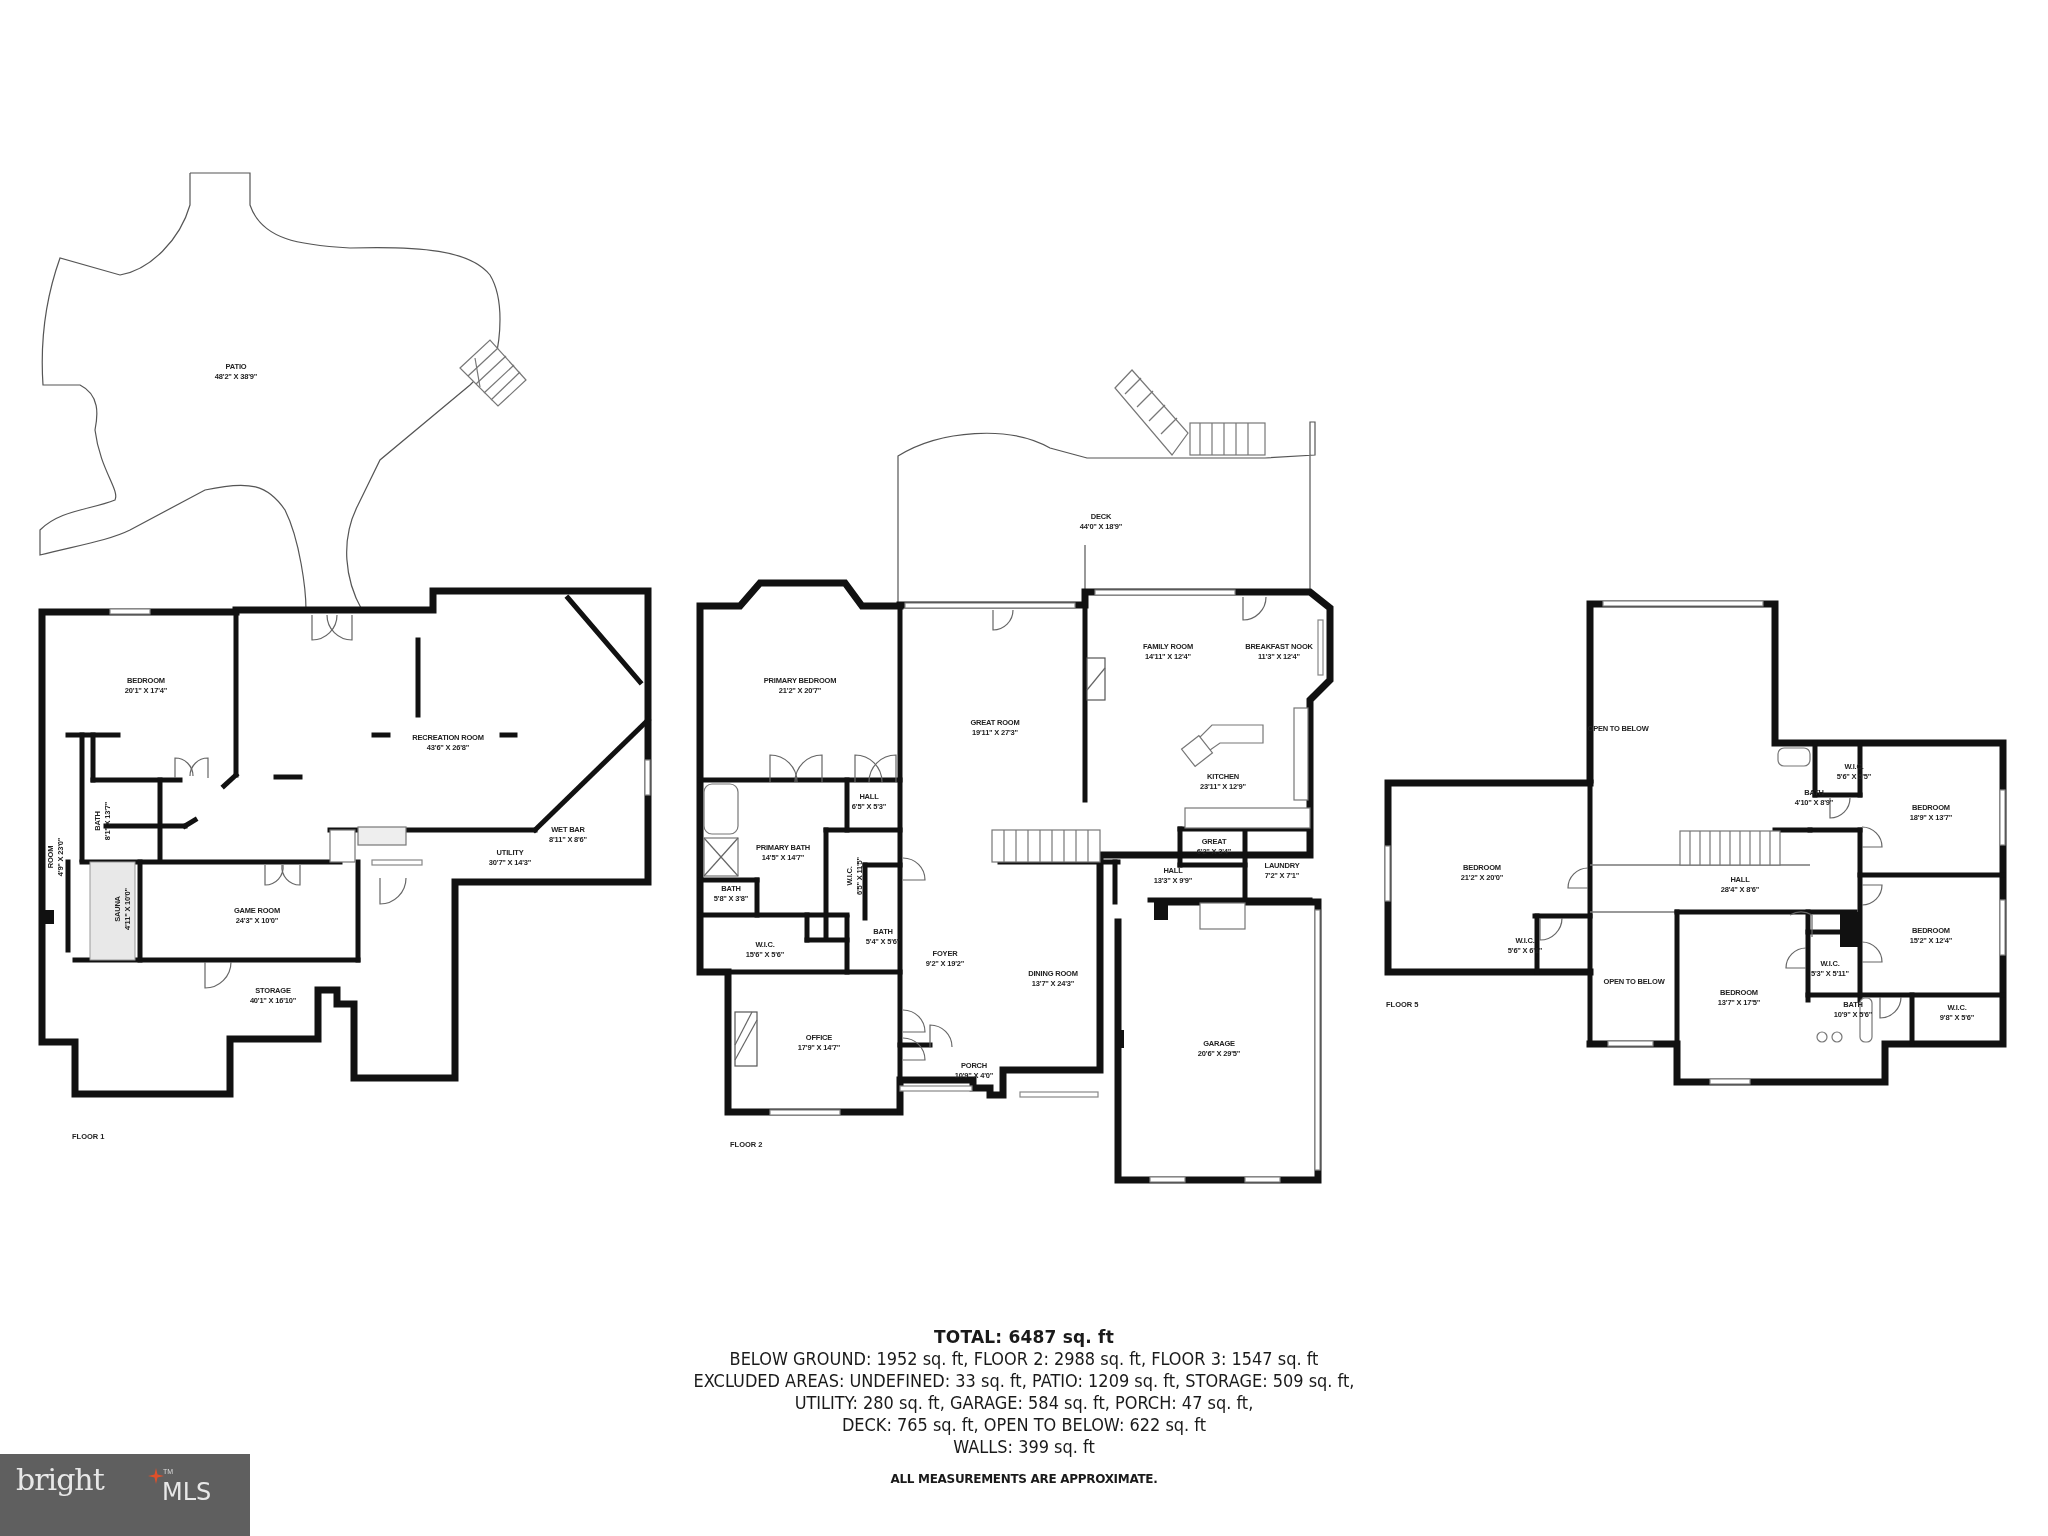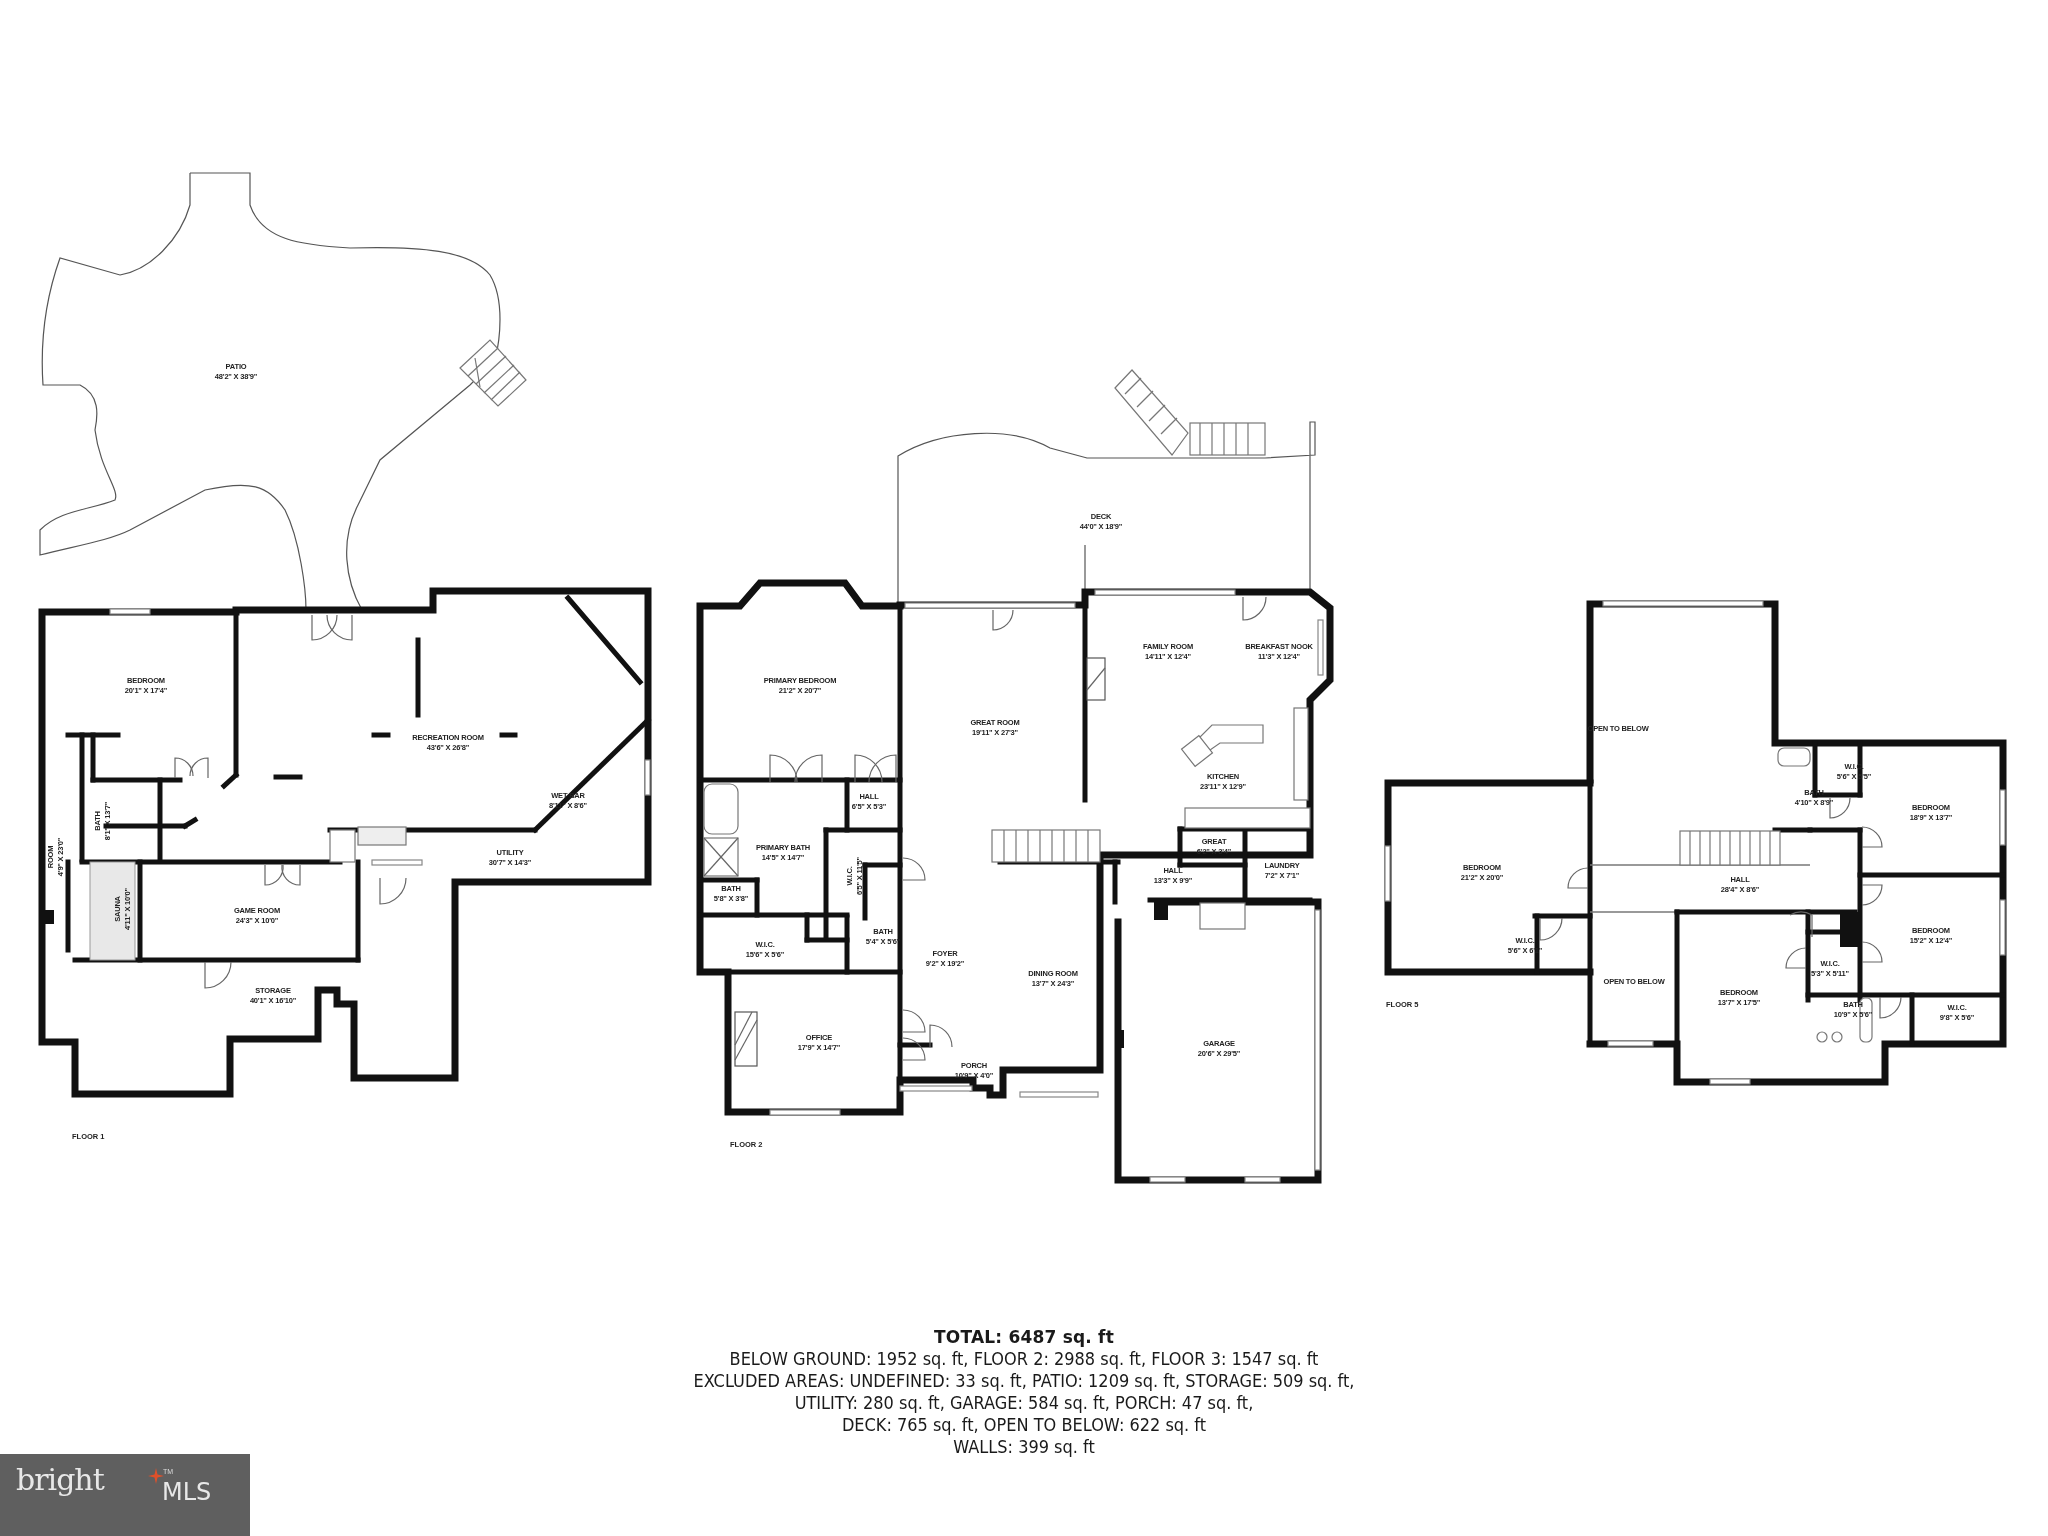--- a/index.html
+++ b/index.html
@@ -247,21 +247,21 @@
     <rect class="win" x="2000" y="790" width="5" height="55"></rect>
     <rect class="win" x="2000" y="900" width="5" height="55"></rect>
     <rect class="win" x="1608" y="1041" width="45" height="5"></rect>
     <rect class="win" x="1710" y="1079" width="40" height="5"></rect>
   </g>
 </svg>
 
 <div class="lbl" style="left:236px;top:372px"><span>PATIO</span><span class="dim">48'2" X 38'9"</span></div>
 <div class="lbl" style="left:146px;top:686px"><span>BEDROOM</span><span class="dim">20'1" X 17'4"</span></div>
 <div class="lbl" style="left:448px;top:743px"><span>RECREATION ROOM</span><span class="dim">43'6" X 26'8"</span></div>
-<div class="lbl" style="left:568px;top:801px"><span>WET BAR</span><span class="dim">8'11" X 8'6"</span></div>
+<div class="lbl" style="left:568px;top:835px"><span>WET BAR</span><span class="dim">8'11" X 8'6"</span></div>
 <div class="lbl v" style="left:103px;top:821px"><span>BATH</span><span class="dim">8'1" X 13'7"</span></div>
 <div class="lbl v" style="left:56px;top:857px"><span>ROOM</span><span class="dim">4'9" X 23'0"</span></div>
 <div class="lbl v" style="left:123px;top:909px"><span>SAUNA</span><span class="dim">4'11" X 10'0"</span></div>
 <div class="lbl" style="left:510px;top:858px"><span>UTILITY</span><span class="dim">30'7" X 14'3"</span></div>
 <div class="lbl" style="left:257px;top:916px"><span>GAME ROOM</span><span class="dim">24'3" X 10'0"</span></div>
 <div class="lbl" style="left:273px;top:996px"><span>STORAGE</span><span class="dim">40'1" X 16'10"</span></div>
 <div class="floor-lbl" style="left:72px;top:1132px">FLOOR 1</div>
 
 <div class="lbl" style="left:1101px;top:522px"><span>DECK</span><span class="dim">44'0" X 18'9"</span></div>
 <div class="lbl" style="left:800px;top:686px"><span>PRIMARY BEDROOM</span><span class="dim">21'2" X 20'7"</span></div>
@@ -300,20 +300,21 @@
 <div class="lbl" style="left:1957px;top:1013px"><span>W.I.C.</span><span class="dim">9'8" X 5'6"</span></div>
 <div class="floor-lbl" style="left:1386px;top:1000px">FLOOR 5</div>
 
 <div id="summary">
   <div class="total">TOTAL: 6487 sq. ft</div>
   <div class="line">BELOW GROUND: 1952 sq. ft, FLOOR 2: 2988 sq. ft, FLOOR 3: 1547 sq. ft</div>
   <div class="line">EXCLUDED AREAS: UNDEFINED: 33 sq. ft, PATIO: 1209 sq. ft, STORAGE: 509 sq. ft,</div>
   <div class="line">UTILITY: 280 sq. ft, GARAGE: 584 sq. ft, PORCH: 47 sq. ft,</div>
   <div class="line">DECK: 765 sq. ft, OPEN TO BELOW: 622 sq. ft</div>
   <div class="line">WALLS: 399 sq. ft</div>
+  <div class="approx">ALL MEASUREMENTS ARE APPROXIMATE.</div>
 </div>
 
 <div id="logo">
   <span class="word">bright</span>
   <svg class="star" viewBox="0 0 16 16">
       <path d="M8 0 L9.5 6.5 L16 8 L9.5 9.5 L8 16 L6.5 9.5 L0 8 L6.5 6.5 Z" fill="#e0502a"></path>
     </svg>
   <span class="tm">TM</span>
   <span class="mls">MLS</span>
 </div>

